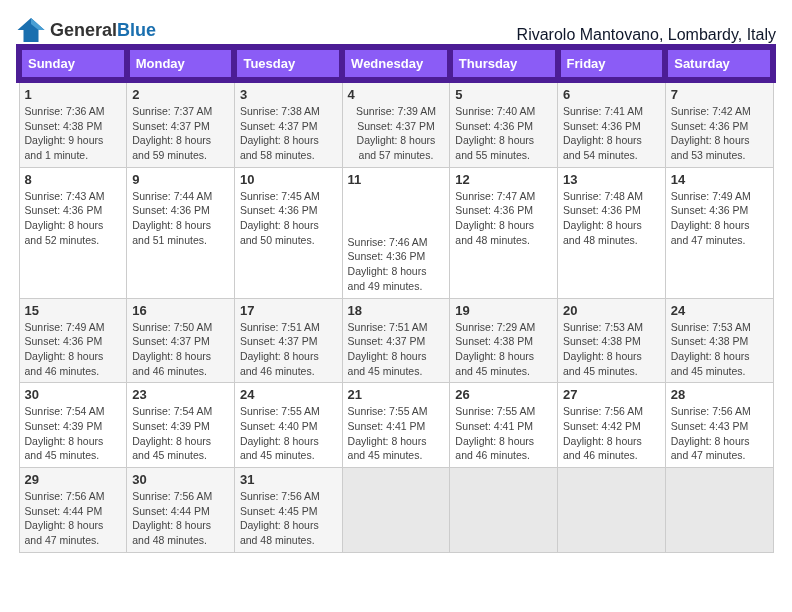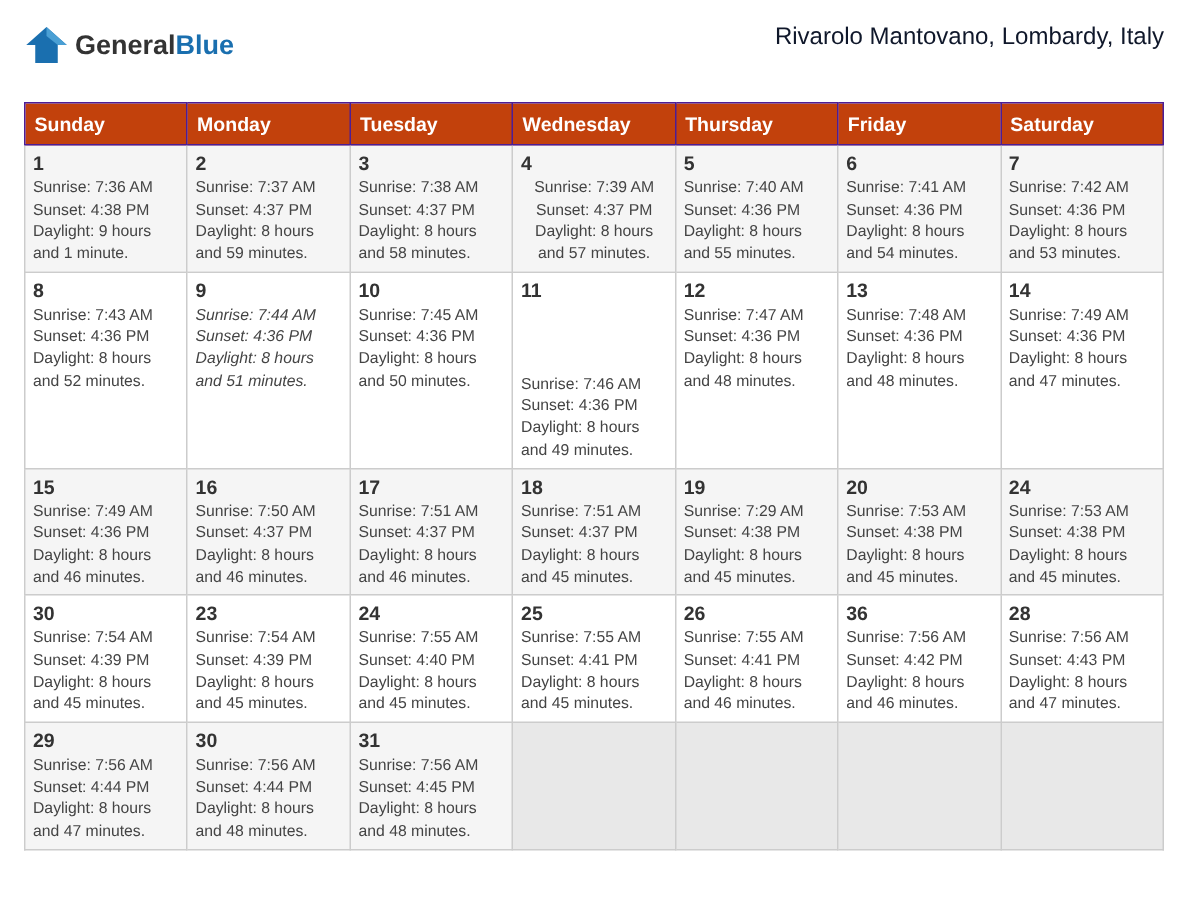--- a/index.html
+++ b/index.html
@@ -6,22 +6,22 @@
     body {
       font-family: Arial, sans-serif;
       background: #fff;
       width: 792px;
       min-height: 612px;
       padding: 16px;
     }
     .header-area {
       display: flex;
       justify-content: space-between;
-      align-items: flex-start;
-      margin-bottom: 24px;
+      align-items: flex-end;
+      margin-bottom: 0;
     }
     .logo {
       display: flex;
       align-items: center;
       gap: 4px;
     }
     .logo-text-general {
       font-size: 18px;
       font-weight: bold;
       color: #333;
@@ -46,27 +46,27 @@
     .subtitle {
       font-size: 16px;
       color: #0f172a;
     }
     table {
       width: 100%;
       border-collapse: collapse;
       font-size: 11px;
     }
     thead tr th {
-      background-color: #c2410c;
+      background-color: #8b5cf6;
       color: #fff;
       text-align: left;
       padding: 6px 6px;
       font-size: 13px;
       font-weight: bold;
-      border: 1px solid #4c1d95;
+      border: 6px solid #4c1d95;
     }
     tbody tr td {
       border: 1px solid #ccc;
       vertical-align: top;
       padding: 4px 5px;
       min-height: 70px;
       background: #fff;
     }
     tbody tr:nth-child(odd) td {
       background-color: #f5f5f5;
@@ -182,21 +182,21 @@
       <tr>
         <td>
           <span class="day-num">8</span>
           <div class="day-detail" style="white-space: pre-line;">Sunrise: 7:43 AM
 Sunset: 4:36 PM
 Daylight: 8 hours
 and 52 minutes.</div>
         </td>
         <td>
           <span class="day-num">9</span>
-          <div class="day-detail" style="white-space: pre-line; font-style: italic;">Sunrise: 7:44 AM
+          <div class="day-detail" style="white-space: pre-line;">Sunrise: 7:44 AM
 Sunset: 4:36 PM
 Daylight: 8 hours
 and 51 minutes.</div>
         </td>
         <td>
           <span class="day-num">10</span>
           <div class="day-detail" style="white-space: pre-line;">Sunrise: 7:45 AM
 Sunset: 4:36 PM
 Daylight: 8 hours
 and 50 minutes.</div>
@@ -297,35 +297,35 @@
 and 45 minutes.</div>
         </td>
         <td>
           <span class="day-num">24</span>
           <div class="day-detail" style="white-space: pre-line;">Sunrise: 7:55 AM
 Sunset: 4:40 PM
 Daylight: 8 hours
 and 45 minutes.</div>
         </td>
         <td>
-          <span class="day-num">25</span>
+          <span class="day-num">21</span>
           <div class="day-detail" style="white-space: pre-line;">Sunrise: 7:55 AM
 Sunset: 4:41 PM
 Daylight: 8 hours
 and 45 minutes.</div>
         </td>
         <td>
           <span class="day-num">26</span>
           <div class="day-detail" style="white-space: pre-line;">Sunrise: 7:55 AM
 Sunset: 4:41 PM
 Daylight: 8 hours
 and 46 minutes.</div>
         </td>
         <td>
-          <span class="day-num">36</span>
+          <span class="day-num">27</span>
           <div class="day-detail" style="white-space: pre-line;">Sunrise: 7:56 AM
 Sunset: 4:42 PM
 Daylight: 8 hours
 and 46 minutes.</div>
         </td>
         <td>
           <span class="day-num">28</span>
           <div class="day-detail" style="white-space: pre-line;">Sunrise: 7:56 AM
 Sunset: 4:43 PM
 Daylight: 8 hours

